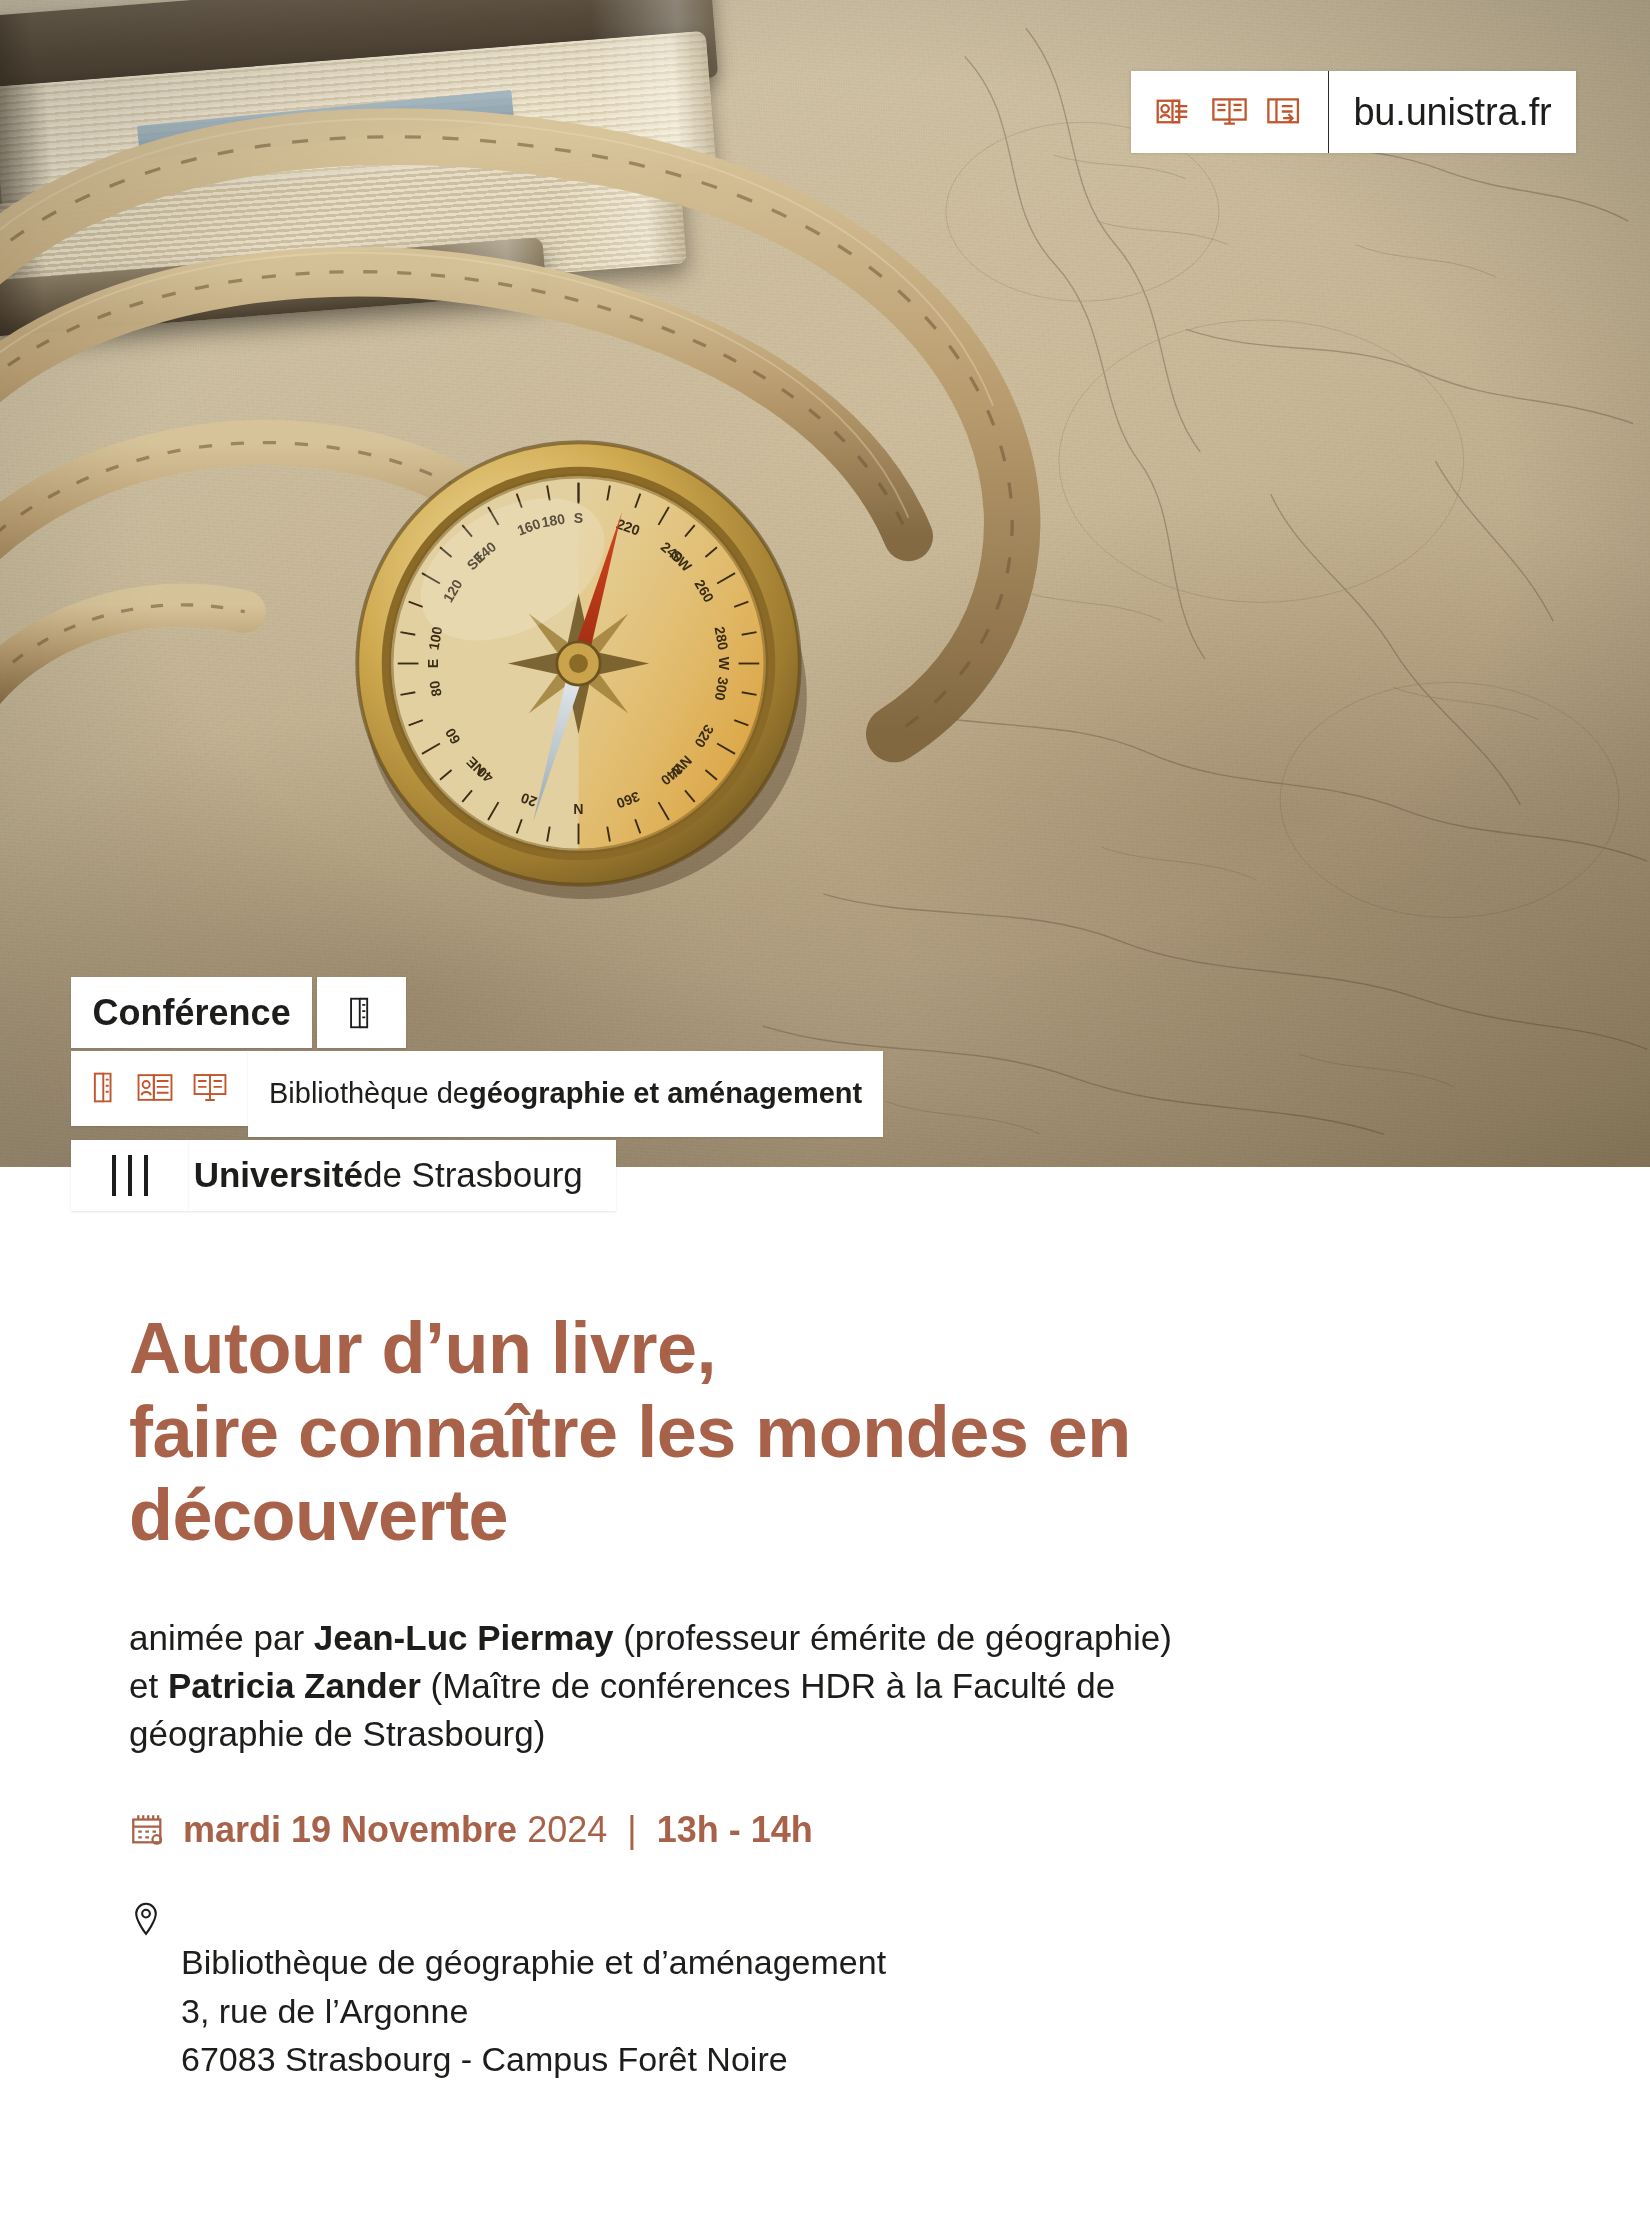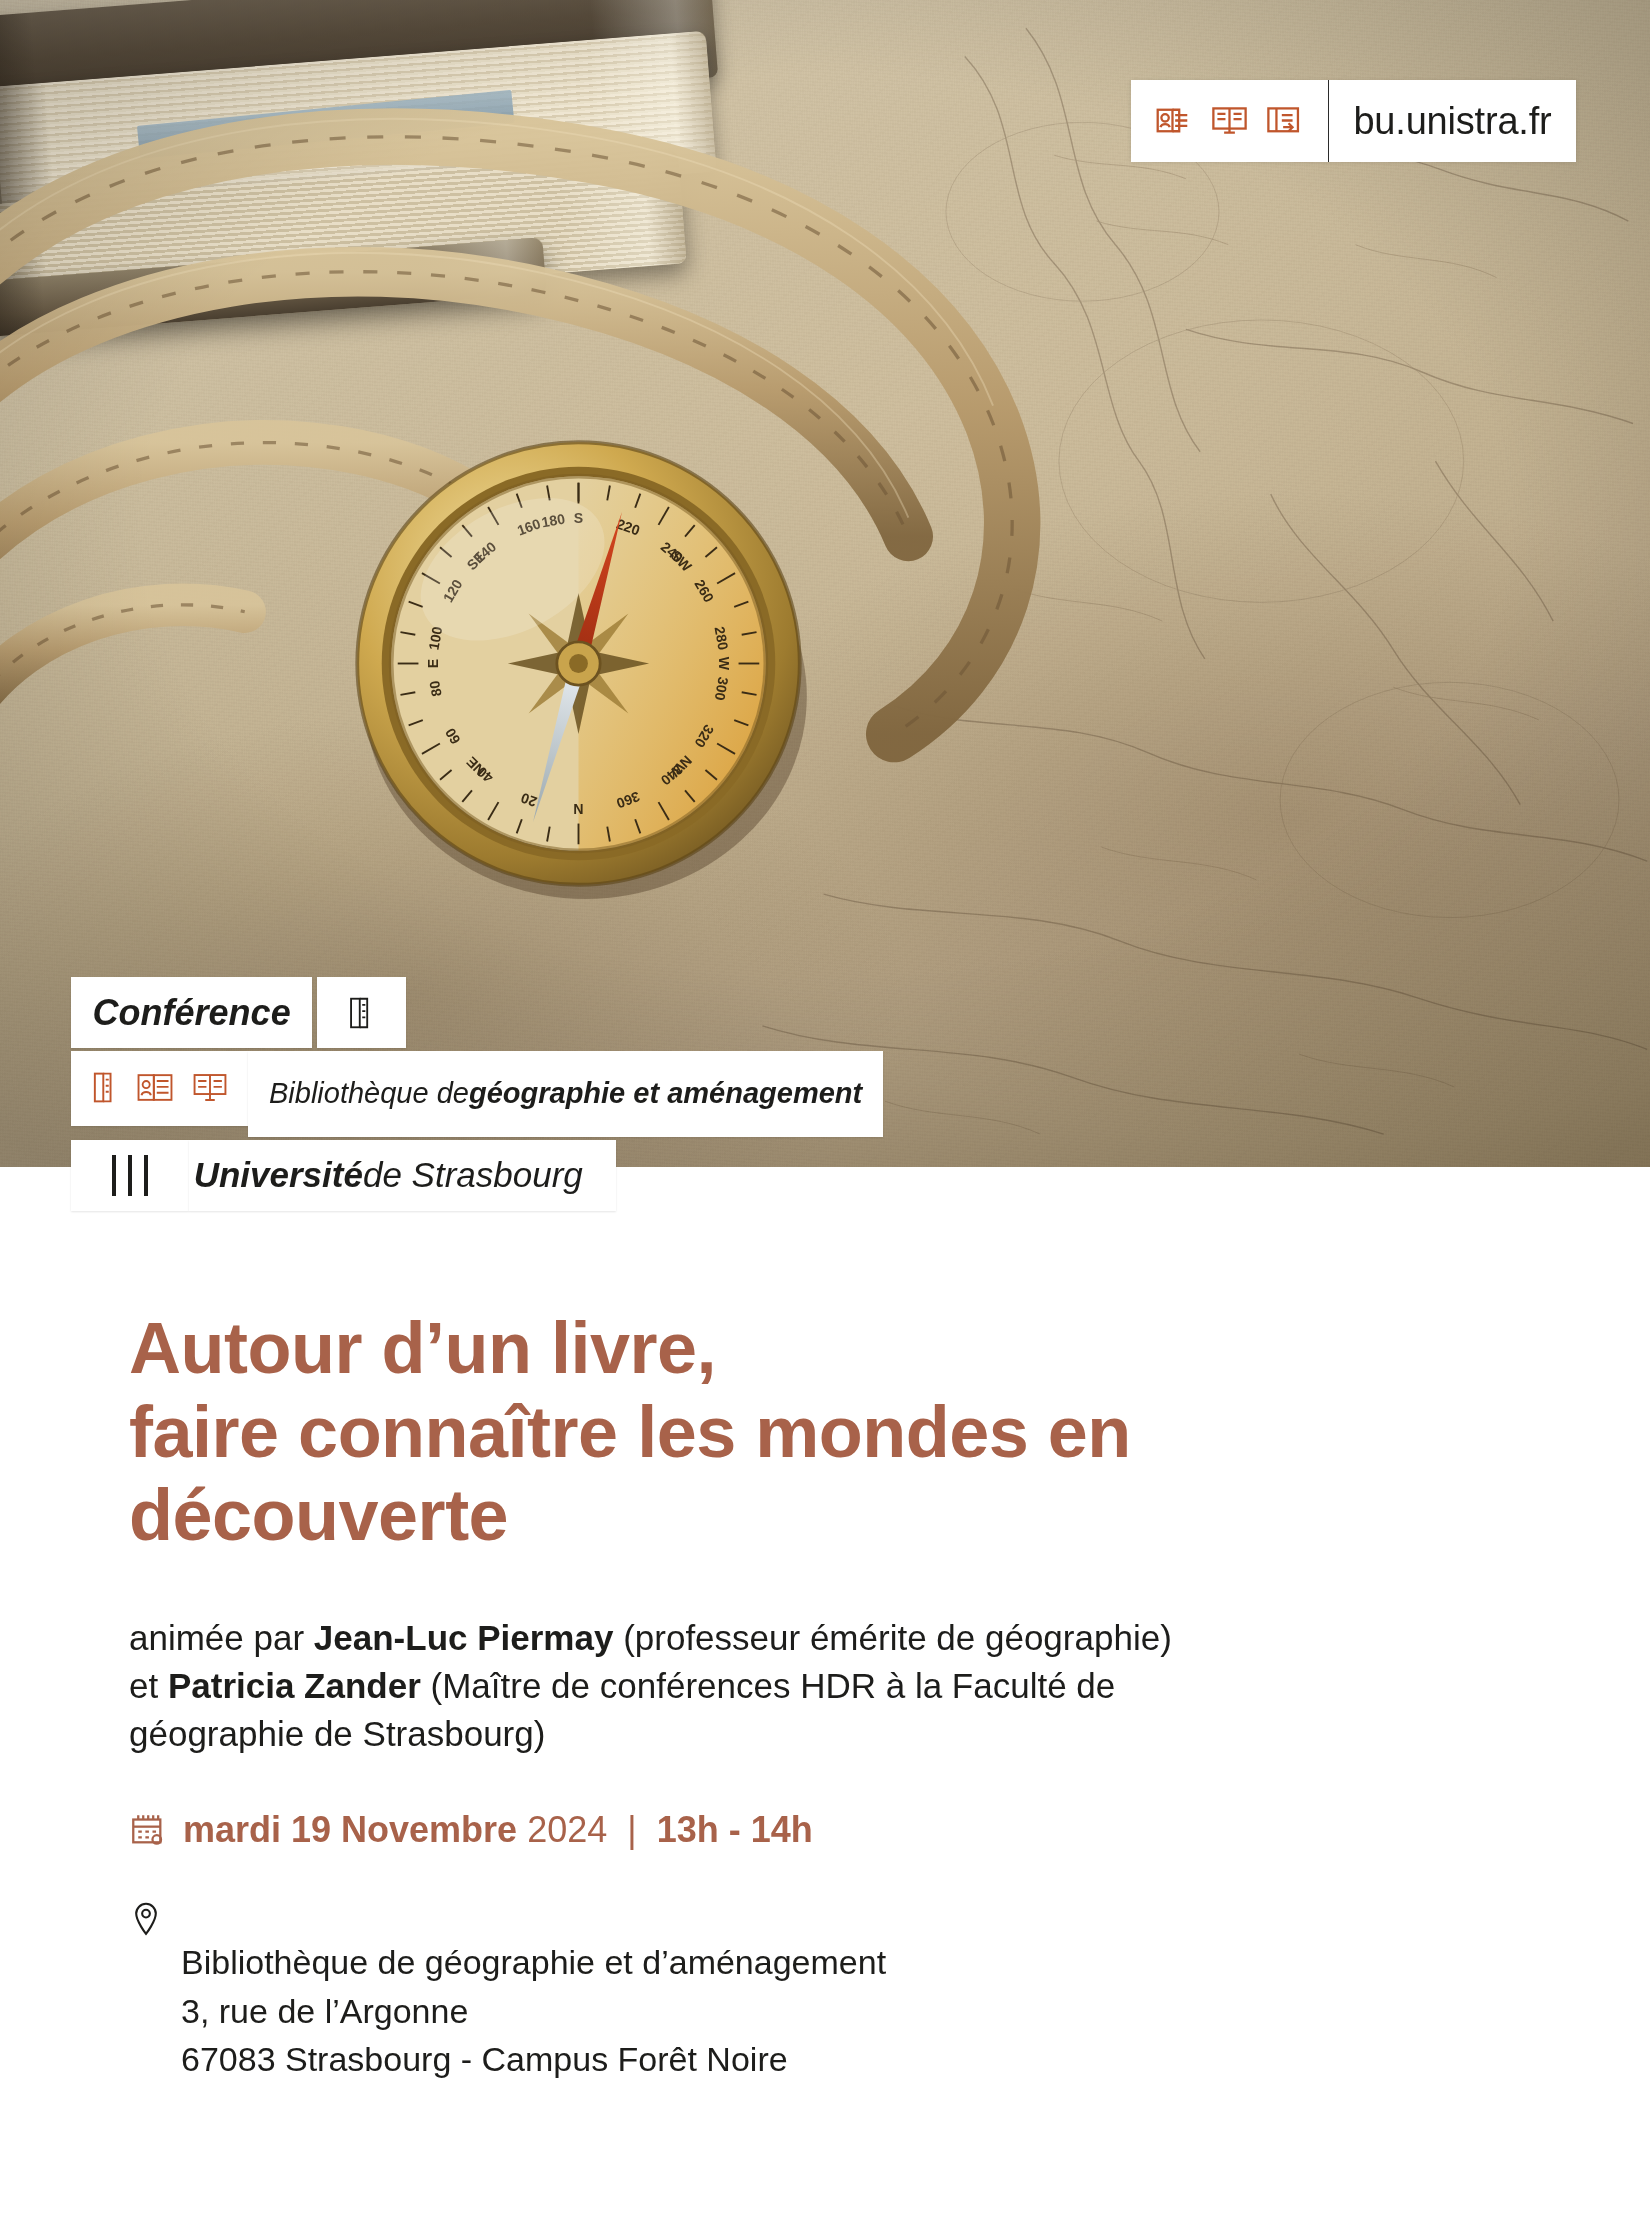--- a/index.html
+++ b/index.html
@@ -130,21 +130,21 @@
   .hero-vignette {
     position: absolute; inset: 0;
     background: radial-gradient(ellipse 75% 70% at 50% 45%, rgba(0,0,0,0) 55%, rgba(0,0,0,0.22) 100%);
     pointer-events: none;
   }
 
   
   .url-badge {
     position: absolute;
     right: 75px;
-    top: 80px;
+    top: 71px;
     height: 82px;
     background: #ffffff;
     display: flex;
     align-items: center;
     box-shadow: 0 0.9px 4.7px rgba(0,0,0,0.12);
   }
   .url-badge .icons {
     display: flex;
     align-items: center;
     gap: 12.2px;
@@ -174,21 +174,20 @@
   .logo-row {
     display: flex;
     align-items: stretch;
     margin-bottom: 2.8px;
   }
   .wbox {
     background: #ffffff;
     display: flex;
     align-items: center;
     box-shadow: 0 0.5px 1.9px rgba(0,0,0,0.10);
-    font-style: italic;
   }
   .row1 .label-box {
     padding: 0 21.6px;
     height: 71px;
     font-size: 36px;
     font-weight: bold;
     color: #1d1d1b;
     display: flex;
     align-items: center;
   }

